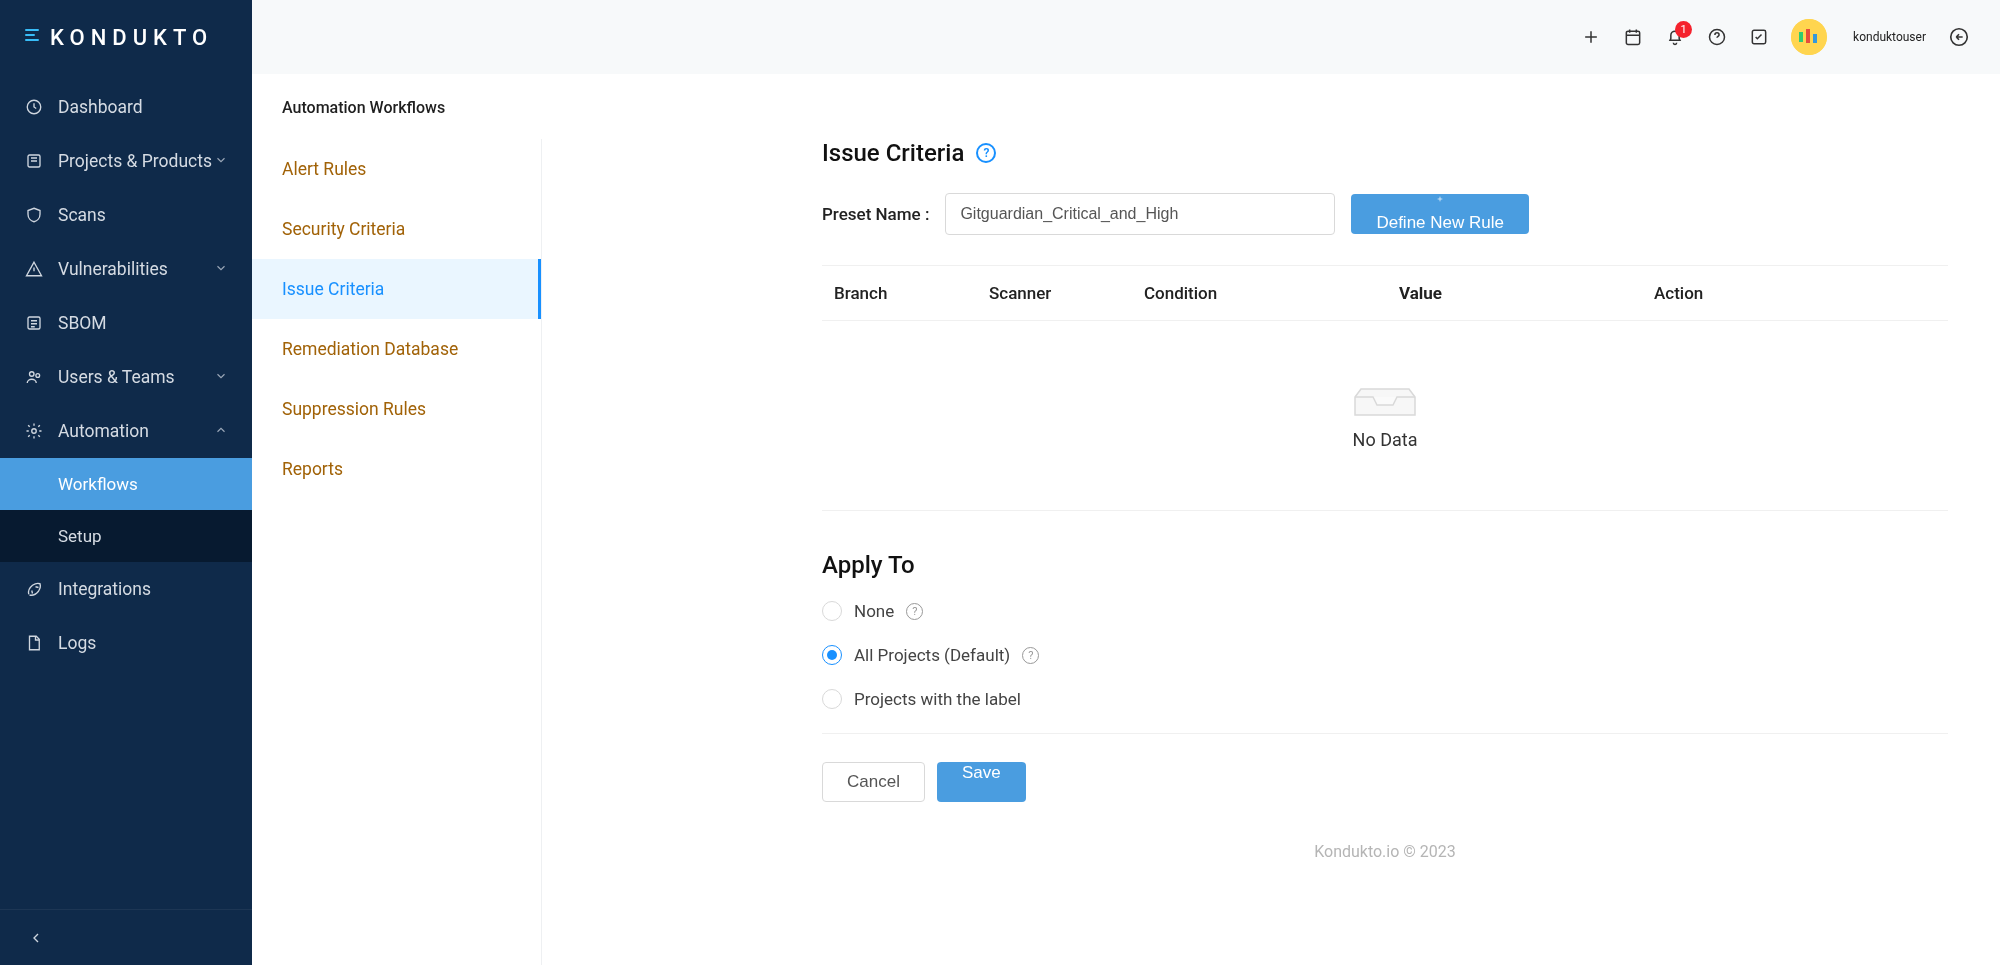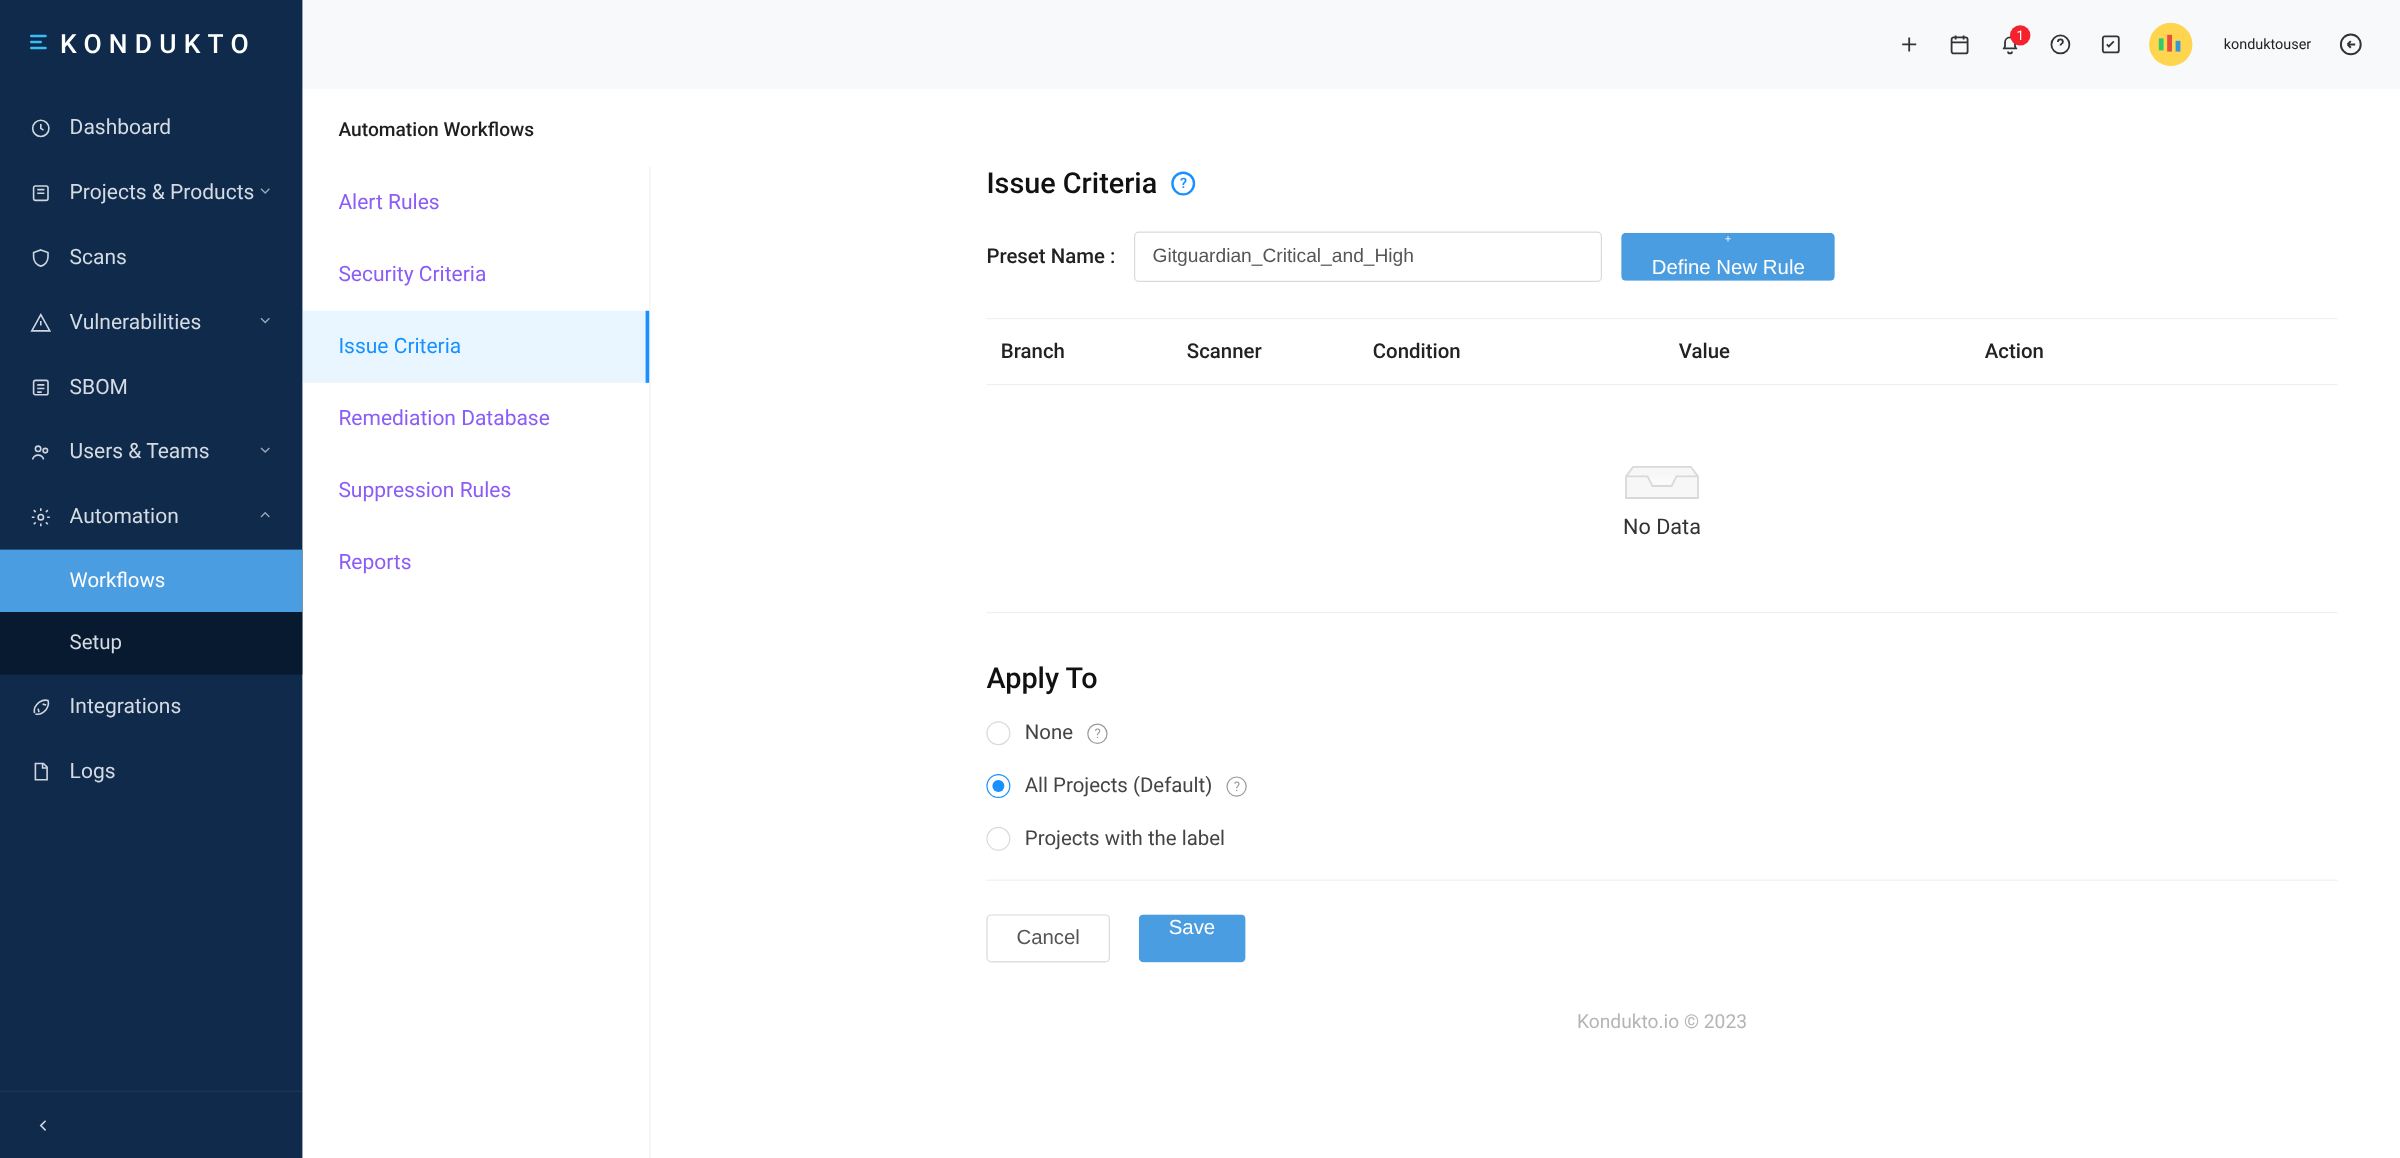--- a/index.html
+++ b/index.html
@@ -155,21 +155,21 @@
     border-right: 1px solid #eef0f2;
     padding-top: 0;
     margin-left:0;
   }
   .left-tab {
     height: 60px;
     display:flex;
     align-items:center;
     padding-left: 30px;
     font-size: 17.5px;
-    color:#8b5cf6;
+    color:#a16207;
     cursor:pointer;
   }
   .left-tab.active {
     background: #eaf6ff;
     color:#1890ff;
     border-right: 3px solid #1890ff;
   }
   .panel {
     flex:1;
     padding: 0 40px 40px 60px;
@@ -246,21 +246,21 @@
     height: 54px;
     align-items:center;
     font-size:17px;
     color:#222;
     font-weight:500;
   }
   .th { padding: 0 12px; }
   .th.branch { flex: 0 0 155px; }
   .th.scanner { flex: 0 0 155px; }
   .th.condition { flex: 0 0 255px; }
-  .th.value { flex: 0 0 255px; }
+  .th.value { flex: 0 0 255px; font-weight: bold; }
   .th.action { flex: 1; }
   .empty {
     display:flex;
     flex-direction:column;
     align-items:center;
     justify-content:center;
     padding: 50px 0 60px;
     color:#8c8c8c;
     border-top: 1px solid #f0f0f0;
   }
@@ -295,21 +295,21 @@
     width:17px;height:17px;
     border:1.5px solid #999;
     border-radius:50%;
     color:#999;
     font-size:11px;
     display:inline-flex;
     align-items:center;
     justify-content:center;
   }
   .divider { height:1px; background:#f0f0f0; margin: 20px 0 28px; }
-  .actions { display:flex; gap:24px;align-items:center; }
+  .actions { display:flex; gap:12px;align-items:center; }
   .footer-text {
     text-align:center;
     color:#b5b5b5;
     font-size:16px;
     margin-top: 40px;
   }
 </style>
 </head>
 <body>
 

